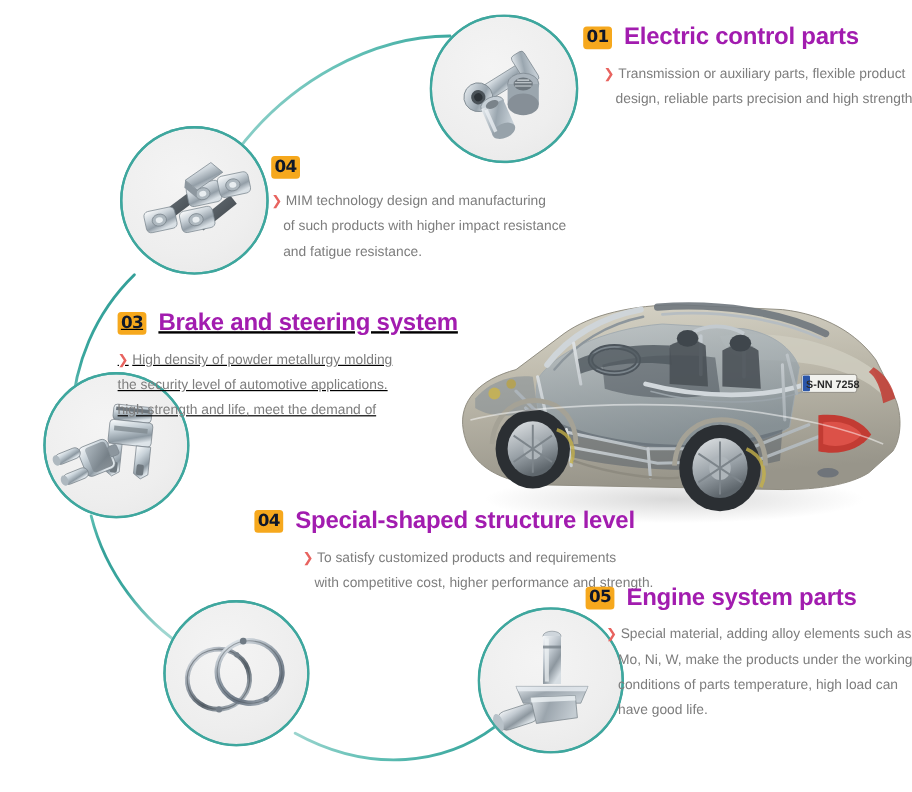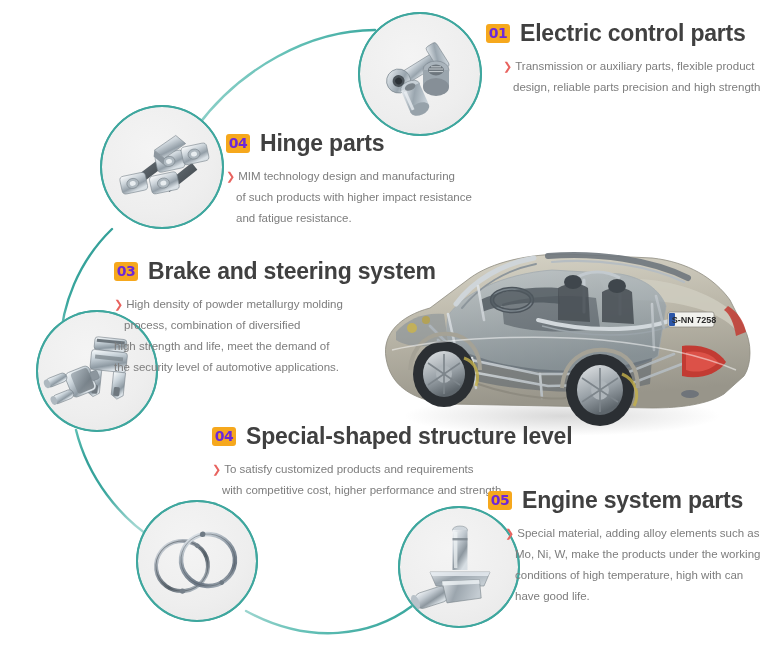--- a/index.html
+++ b/index.html
@@ -66,36 +66,36 @@
     z-index: 4;
   }
   .info-head {
     display: flex;
     align-items: center;
     white-space: nowrap;
   }
   .badge {
     display: inline-block;
     background: #f6a81d;
-    color: #6d28d9;
+    color: #0f172a;
     font-weight: bold;
     font-size: 14px;
     line-height: 19px;
     height: 19px;
     min-width: 24px;
     text-align: center;
     border-radius: 3px;
     letter-spacing: -0.5px;
     font-family: "DejaVu Sans", "Liberation Sans", sans-serif;
   }
   .info-title {
     margin-left: 10px;
-    font-size: 23px;
+    font-size: 20px;
     font-weight: bold;
-    color: #404040;
+    color: #a21caf;
     letter-spacing: -0.2px;
   }
   .info-body {
     margin-top: 9px;
     font-size: 11.5px;
     line-height: 21px;
     color: #7d7d7d;
     position: relative;
   }
   .info-body .chev {
@@ -107,21 +107,21 @@
   .info-body p {
     margin: 0;
     white-space: nowrap;
   }
   .info-body p + p { text-indent: 10px; }
 
   
   .b1 .info-body { margin-left: 17px; }
   .b2 .info-body { }
   .b3 .info-body { }
-  .b4 .info-body { }
+  .b4 .info-body { margin-left: 40px; }
   .b5 .info-body { margin-left: 17px; }
 </style>
 </head>
 <body>
 
 <div id="stage">
 
   <svg id="curve-layer" viewBox="0 0 760 660">
     <defs>
       <linearGradient id="cgrad" x1="0" y1="0" x2="0.3" y2="1">
@@ -475,39 +475,37 @@
     </div>
     <div class="info-body">
       <p><span class="chev">❯</span><span>Transmission or auxiliary parts, flexible product</span></p>
       <p>design, reliable parts precision and high strength.</p>
     </div>
   </div>
 
   <div class="info-block b2" style="left:226px; top:130px;">
     <div class="info-head">
       <span class="badge">04</span>
-      <span class="info-title">Hinge parts</span>
     </div>
     <div class="info-body">
       <p><span class="chev">❯</span><span>MIM technology design and manufacturing</span></p>
       <p>of such products with higher impact resistance</p>
       <p>and fatigue resistance.</p>
     </div>
   </div>
 
-  <div class="info-block b3" style="left:114px; top:258px;">
+  <div class="info-block b3" style="left:98px; top:258px;text-decoration:underline;">
     <div class="info-head">
       <span class="badge">03</span>
       <span class="info-title">Brake and steering system</span>
     </div>
     <div class="info-body">
       <p><span class="chev">❯</span><span>High density of powder metallurgy molding</span></p>
-      <p>process, combination of diversified</p>
+      <p style="text-indent:0;">the security level of automotive applications.</p>
       <p style="text-indent:0;">high strength and life, meet the demand of</p>
-      <p style="text-indent:0;">the security level of automotive applications.</p>
     </div>
   </div>
 
   <div class="info-block b4" style="left:212px; top:423px;">
     <div class="info-head">
       <span class="badge">04</span>
       <span class="info-title">Special-shaped structure level</span>
     </div>
     <div class="info-body">
       <p><span class="chev">❯</span><span>To satisfy customized products and requirements</span></p>
@@ -516,18 +514,18 @@
   </div>
 
   <div class="info-block b5" style="left:488px; top:487px;">
     <div class="info-head">
       <span class="badge">05</span>
       <span class="info-title">Engine system parts</span>
     </div>
     <div class="info-body">
       <p><span class="chev">❯</span><span>Special material, adding alloy elements such as</span></p>
       <p>Mo, Ni, W, make the products under the working</p>
-      <p>conditions of high temperature, high with can</p>
+      <p>conditions of parts temperature, high load can</p>
       <p>have good life.</p>
     </div>
   </div>
 
 </div>
 
 </body></html>

